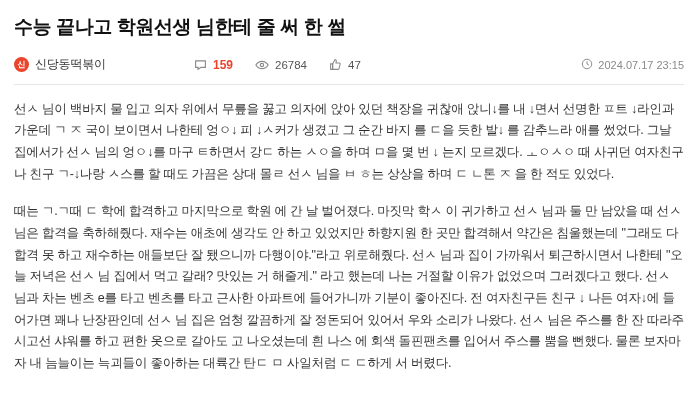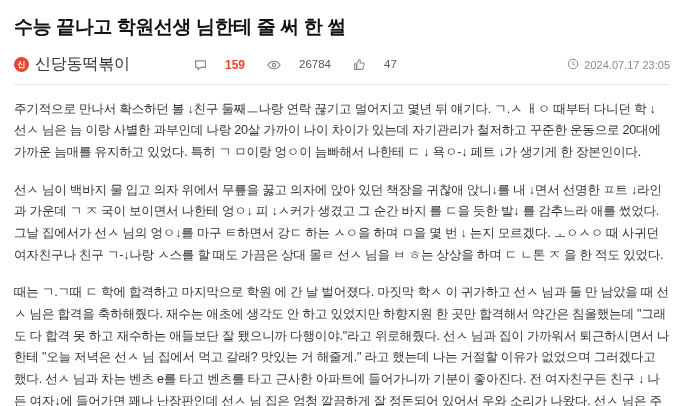--- a/index.html
+++ b/index.html
@@ -11,21 +11,21 @@
   body {
     width: 694px;
     height: 406px;
     font-family: "Liberation Sans", sans-serif;
     color: #1a1a1a;
     overflow: hidden;
   }
   .page {
     width: 694px;
     height: 365px;
-    padding: 10px 24px 0 14px;
+    padding: 10px 10px 0 14px;
     position: relative;
   }
   .post-title {
     font-size: 19px;
     font-weight: 700;
     letter-spacing: -0.4px;
     color: #111111;
     line-height: 1.35;
     margin: 4px 0 12px 0;
     white-space: nowrap;
@@ -50,34 +50,34 @@
     background: #e8452c;
     display: inline-flex;
     align-items: center;
     justify-content: center;
     color: #fff;
     font-size: 8px;
     font-weight: 700;
     flex: 0 0 auto;
   }
   .author-name {
-    font-size: 16px;
+    font-size: 12px;
     color: #333333;
     letter-spacing: -0.2px;
   }
   .stats {
     display: flex;
     align-items: center;
     gap: 22px;
     margin-left: 30px;
   }
   .stat {
     display: flex;
-    align-items: flex-start;
-    gap: 18px;
+    align-items: center;
+    gap: 6px;
     font-size: 11.5px;
     color: #555555;
   }
   .stat .icon {
     display: inline-flex;
     align-items: center;
     color: #8a8a8a;
   }
   .stat.comments .value {
     color: #e8452c;
@@ -158,26 +158,25 @@
 
     </div>
 
     <div class="timestamp">
       <span class="icon">
         <svg width="12" height="12" viewBox="0 0 16 16" fill="none" stroke="currentColor" stroke-width="1.3">
           <circle cx="8" cy="8" r="6.3"></circle>
           <path d="M8 4.4V8l2.6 1.6"></path>
         </svg>
       </span>
-      <span>2024.07.17 23:05</span>
+      <span>2024.07.17 23:15</span>
     </div>
 
   </div>
 
   <div class="divider"></div>
 
   <div class="body-text">
-    <p class="blur">주기적으로 만나서 확스하던 볼 ↓친구 둘째ㅡ나랑 연락 끊기고 멀어지고 몇년 뒤 얘기다. ㄱ.ㅅ ㅐㅇ 때부터 다니던 학 ↓ 선ㅅ 님은 늠 이랑 사별한 과부인데 나랑 20살 가까이 나이 차이가 있는데 자기관리가 철저하고 꾸준한 운동으로 20대에 가까운 늠매를 유지하고 있었다. 특히 ㄱ ㅁ이랑 엉ㅇ이 늠빠해서 나한테 ㄷ ↓ 욕ㅇ-↓ 페트 ↓가 생기게 한 장본인이다.</p>
     <p class="blur">선ㅅ 님이 백바지 물 입고 의자 위에서 무릎을 꿇고 의자에 앉아 있던 책장을 귀찮애 앉니↓를 내 ↓면서 선명한 ㅍ트 ↓라인과 가운데 ㄱ ㅈ 국이 보이면서 나한테 엉ㅇ↓ 피 ↓ㅅ커가 생겼고 그 순간 바지 를 ㄷ을 듯한 발↓ 를 감추느라 애를 썼었다. 그날 집에서가 선ㅅ 님의 엉ㅇ↓를 마구 ㅌ하면서 강ㄷ 하는 ㅅㅇ을 하며 ㅁ을 몇 번 ↓ 는지 모르겠다. ㅗㅇㅅㅇ 때 사귀던 여자친구나 친구 ㄱ-↓나랑 ㅅ스를 할 때도 가끔은 상대 몰ㄹ 선ㅅ 님을 ㅂ ㅎ는 상상을 하며 ㄷ ㄴ톤 ㅈ 을 한 적도 있었다.</p>
     <p class="blur">때는 ㄱ.ㄱ때 ㄷ 학에 합격하고 마지막으로 학원 에 간 날 벌어졌다. 마짓막 학ㅅ 이 귀가하고 선ㅅ 님과 둘 만 남았을 때 선ㅅ 님은 합격을 축하해줬다. 재수는 애초에 생각도 안 하고 있었지만 하향지원 한 곳만 합격해서 약간은 침울했는데 "그래도 다 합격 못 하고 재수하는 애들보단 잘 됐으니까 다행이야."라고 위로해줬다. 선ㅅ 님과 집이 가까워서 퇴근하시면서 나한테 "오늘 저녁은 선ㅅ 님 집에서 먹고 갈래? 맛있는 거 해줄게." 라고 했는데 나는 거절할 이유가 없었으며 그러겠다고 했다. 선ㅅ 님과 차는 벤츠 e를 타고 벤츠를 타고 근사한 아파트에 들어가니까 기분이 좋아진다. 전 여자친구든 친구 ↓ 나든 여자↓에 들어가면 꽤나 난장판인데 선ㅅ 님 집은 엄청 깔끔하게 잘 정돈되어 있어서 우와 소리가 나왔다. 선ㅅ 님은 주스를 한 잔 따라주시고선 샤워를 하고 편한 옷으로 갈아도 고 나오셨는데 흰 나스 에 회색 돌핀팬츠를 입어서 주스를 뿜을 뻔했다. 물론 보자마자 내 늠늘이는 늑괴들이 좋아하는 대륙간 탄ㄷ ㅁ 사일처럼 ㄷ ㄷ하게 서 버렸다.</p>
   </div>
 
 </div>
 
 </body></html>

